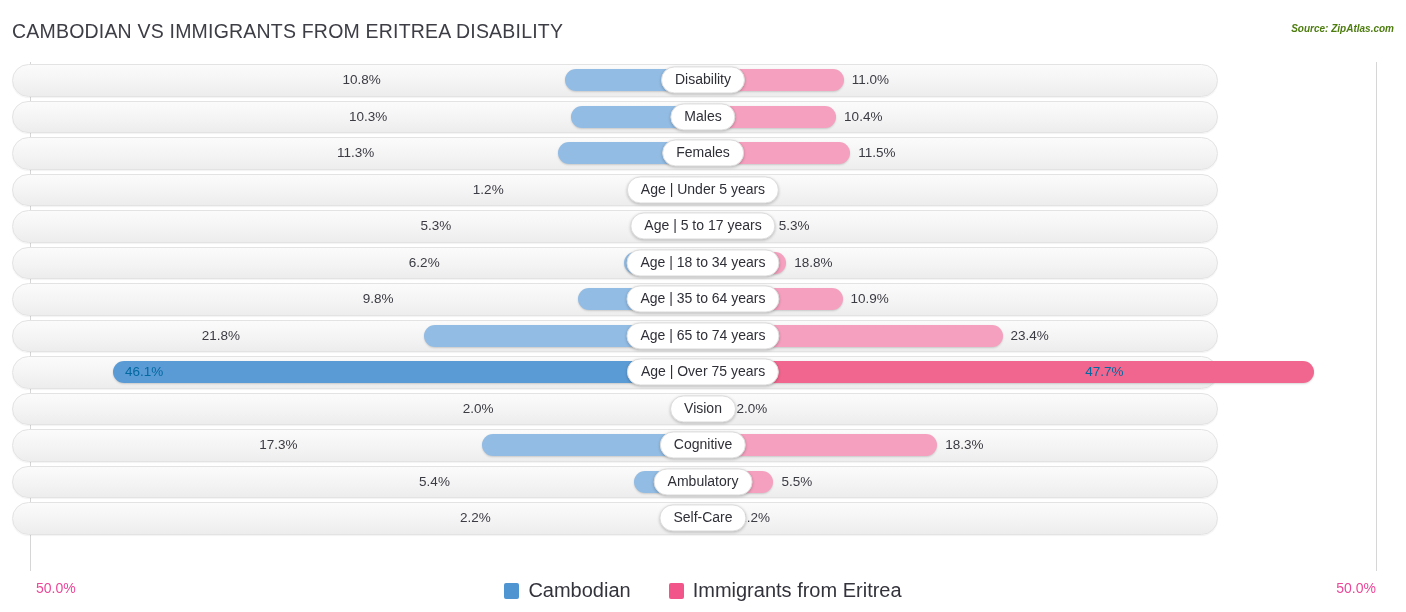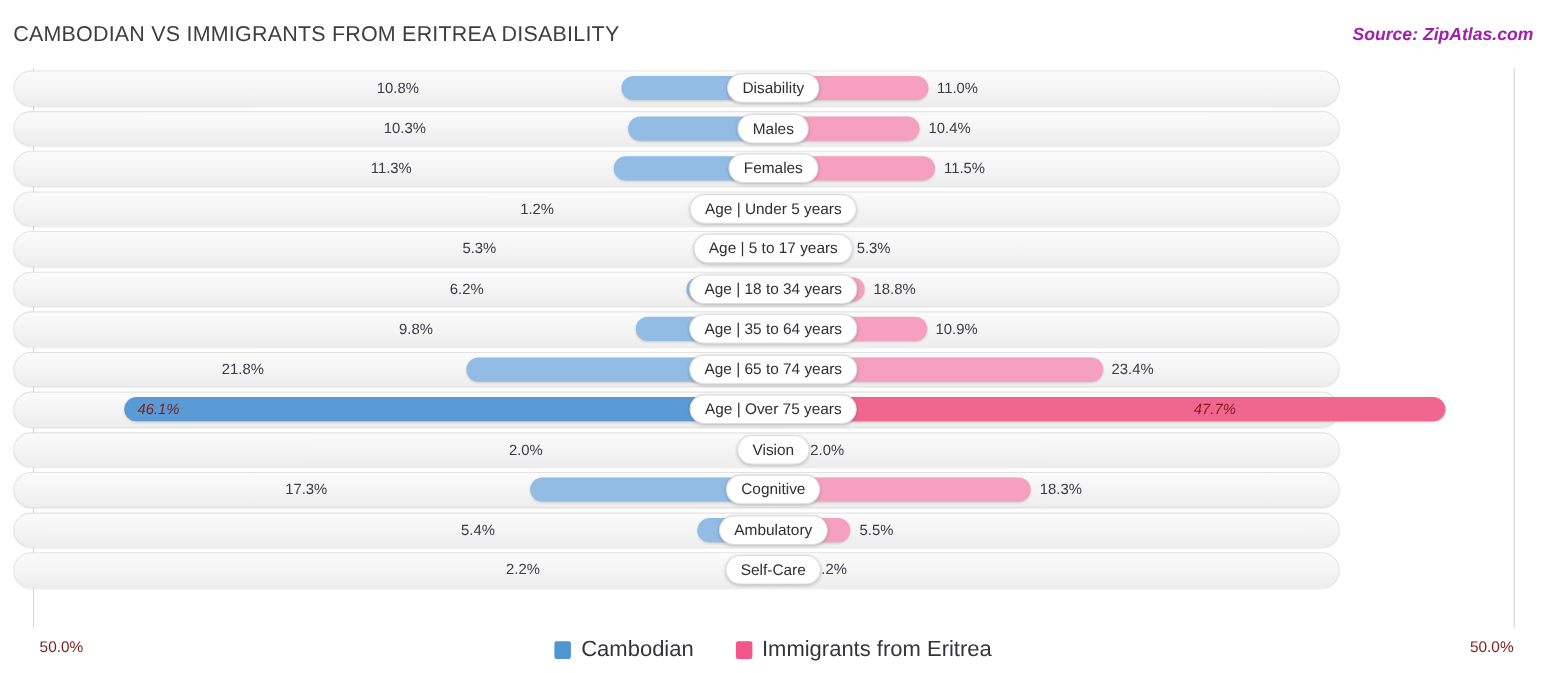--- a/index.html
+++ b/index.html
@@ -29,24 +29,24 @@
     font-size: 19.5px;
     letter-spacing: 0.2px;
     color: #3d3d46;
     font-weight: 400;
     white-space: nowrap;
   }
   .source {
     position: absolute;
     right: 12px;
     top: 23px;
-    font-size: 16px;
+    font-size: 10px;
     font-style: italic;
     font-weight: bold;
-    color: #a21caf;
+    color: #4d7c0f;
     white-space: nowrap;
   }
 
   
   .plot {
     position: absolute;
     left: 0;
     top: 62px;
     width: 1406px;
     height: 511px;
@@ -112,21 +112,21 @@
     position: absolute;
     top: 50%;
     transform: translateY(-50%);
     font-size: 13.5px;
     color: #3b3b44;
     white-space: nowrap;
     line-height: 1;
   }
   .val-left  { text-align: right; }
   .val-right { text-align: left; }
-  .row.hl .val-inside { color: #7f1d1d; font-style: italic; }
+  .row.hl .val-inside { color: #0369a1; }
 
   
   .pill {
     position: absolute;
     top: 50%;
     left: 703px;
     transform: translate(-50%, -50%);
     background: #ffffff;
     border: 1px solid #dddddd;
     border-radius: 14px;
@@ -144,21 +144,21 @@
     position: absolute;
     left: 0;
     top: 573px;
     width: 1406px;
     height: 39px;
   }
   .axis-min, .axis-max {
     position: absolute;
     top: 7px;
     font-size: 14px;
-    color: #7f1d1d;
+    color: #ec4899;
   }
   .axis-min { left: 36px; }
   .axis-max { right: 30px; }
 
   .legend {
     position: absolute;
     left: 0; right: 0;
     top: 6px;
     display: flex;
     justify-content: center;

